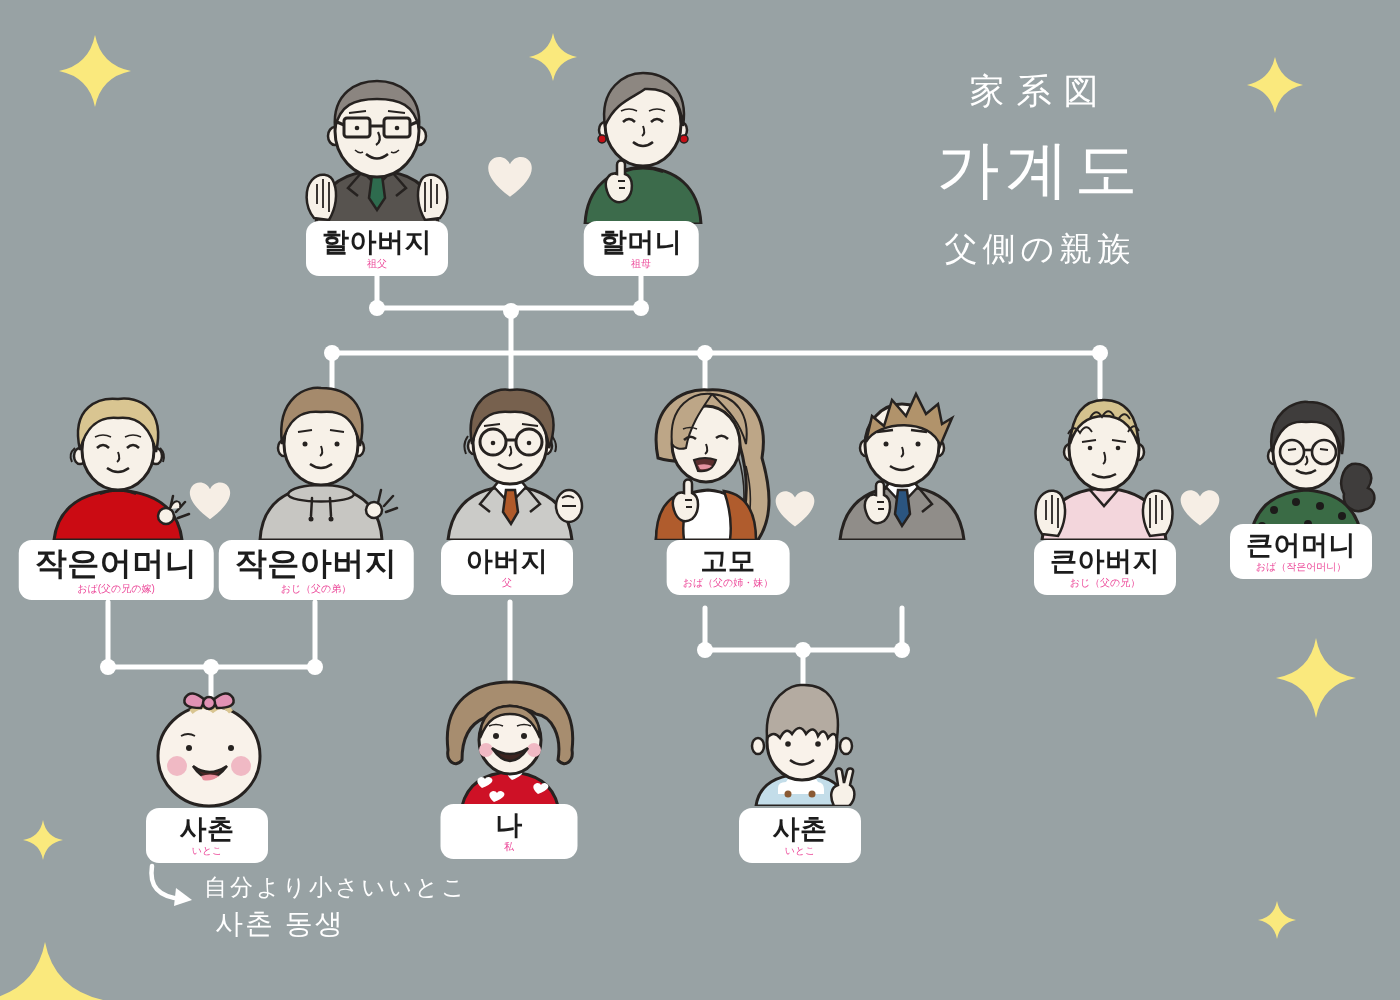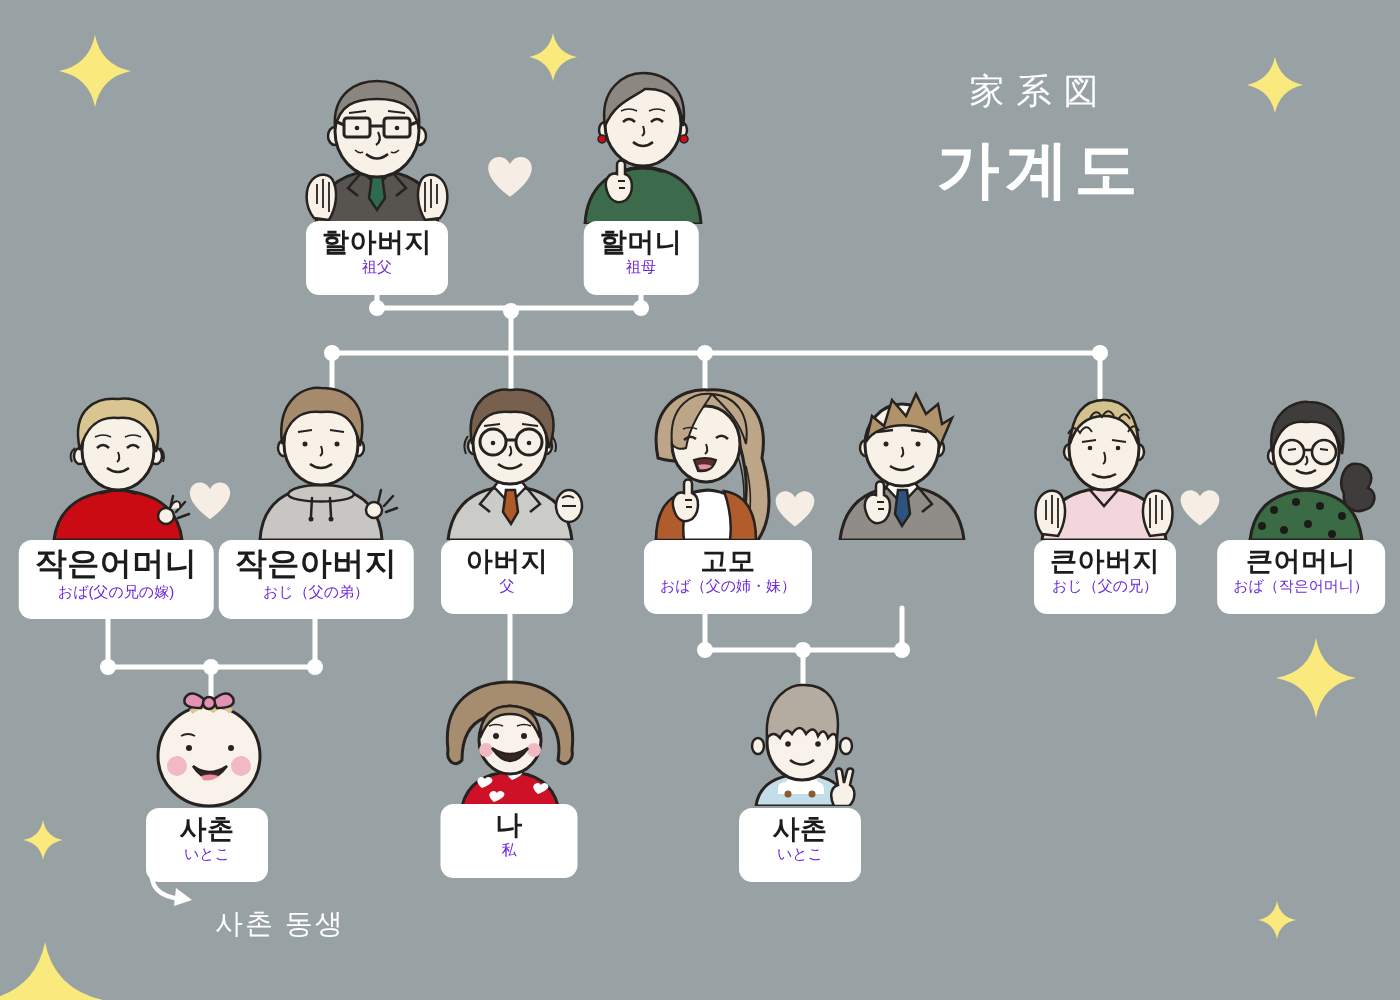--- a/index.html
+++ b/index.html
@@ -4,28 +4,28 @@
 <style>
   html,body{margin:0;padding:0;}
   body{font-family:"Liberation Sans","DejaVu Sans",sans-serif;}
   .canvas{position:relative;width:1400px;height:1000px;background:#98a2a4;overflow:hidden;}
   svg{display:block;}
   .layer{position:absolute;left:0;top:0;width:1400px;height:1000px;pointer-events:none;}
   .fig{position:absolute;}
   .heart{position:absolute;}
   
   .plabel{position:absolute;transform:translateX(-50%);background:#ffffff;border-radius:13px;
-          padding:7px 16px 20px 16px;text-align:center;white-space:nowrap;z-index:6;}
+          padding:7px 16px 6px 16px;text-align:center;white-space:nowrap;z-index:6;}
   .plabel .ko{font-size:27px;font-weight:700;color:#1c1c1c;line-height:1.05;letter-spacing:0.5px;}
-  .plabel .ja{font-size:15px;color:#6d28d9;margin-top:3px;line-height:1.05;}
+  .plabel .ja{font-size:10px;color:#ec4899;margin-top:3px;line-height:1.05;}
   .plabel.small .ko{font-size:32px;text-align:center;}
   
   .titleblock{position:absolute;left:895px;top:68px;width:290px;text-align:center;color:#ffffff;z-index:6;}
   .titleblock .t1{font-size:35px;letter-spacing:12px;font-weight:400;}
-  .titleblock .t2{font-size:63px;font-weight:700;letter-spacing:6px;margin-top:12px;}
+  .titleblock .t2{font-size:63px;font-weight:400;letter-spacing:6px;margin-top:12px;}
   .titleblock .t3{font-size:33px;letter-spacing:5px;font-weight:400;margin-top:14px;}
   
   .anno-ja{position:absolute;left:204px;top:872px;color:#ffffff;font-size:23px;letter-spacing:3px;z-index:6;}
   .anno-ko{position:absolute;left:215px;top:905px;color:#ffffff;font-size:28px;font-weight:400;letter-spacing:2px;z-index:6;}
 </style>
 </head>
 <body>
 
 <div class="canvas">
 
@@ -350,20 +350,21 @@
   <svg class="heart" style="left:771px;top:486px;z-index:3" width="48" height="44" viewBox="0 0 60 54">
     <path d="M30,50 C8,34 2,20 8,11 C14,3 26,5 30,14 C34,5 46,3 52,11 C58,20 52,34 30,50 Z" fill="#f6eee5"></path>
   </svg>
   <svg class="heart" style="left:1176px;top:485px;z-index:3" width="48" height="44" viewBox="0 0 60 54">
     <path d="M30,50 C8,34 2,20 8,11 C14,3 26,5 30,14 C34,5 46,3 52,11 C58,20 52,34 30,50 Z" fill="#f6eee5"></path>
   </svg>
 
   <div class="titleblock">
     <div class="t1">家系図</div>
     <div class="t2">가계도</div>
+    <div class="t3">父側の親族</div>
   </div>
 
   <div class="plabel" style="left:377px;top:221px">
     <div class="ko">할아버지</div>
     <div class="ja">祖父</div>
   </div>
   <div class="plabel" style="left:641px;top:221px">
     <div class="ko">할머니</div>
     <div class="ja">祖母</div>
   </div>
@@ -380,32 +381,33 @@
     <div class="ja">父</div>
   </div>
   <div class="plabel" style="left:728px;top:540px">
     <div class="ko">고모</div>
     <div class="ja">おば（父の姉・妹）</div>
   </div>
   <div class="plabel" style="left:1105px;top:540px">
     <div class="ko">큰아버지</div>
     <div class="ja">おじ（父の兄）</div>
   </div>
-  <div class="plabel" style="left:1301px;top:540px">
+  <div class="plabel" style="left:1301px;top:524px">
     <div class="ko">큰어머니</div>
     <div class="ja">おば（작은어머니）</div>
   </div>
   <div class="plabel" style="left:207px;top:808px;min-width:90px">
     <div class="ko">사촌</div>
     <div class="ja">いとこ</div>
   </div>
   <div class="plabel" style="left:509px;top:804px;min-width:105px">
     <div class="ko">나</div>
     <div class="ja">私</div>
   </div>
   <div class="plabel" style="left:800px;top:808px;min-width:90px">
     <div class="ko">사촌</div>
     <div class="ja">いとこ</div>
   </div>
 
+  <div class="anno-ja">自分より小さいいとこ</div>
   <div class="anno-ko">사촌 동생</div>
 
 </div>
 
 </body></html>

